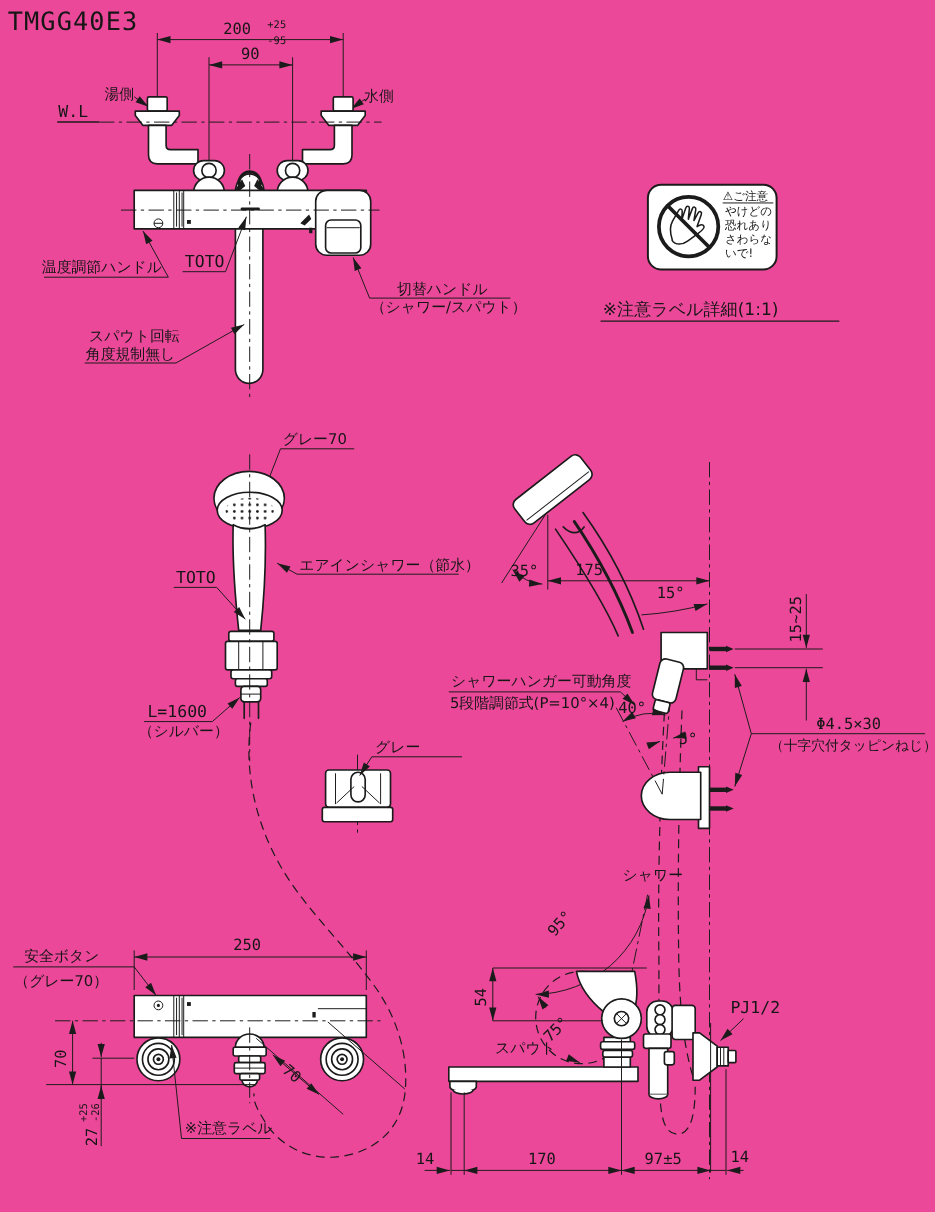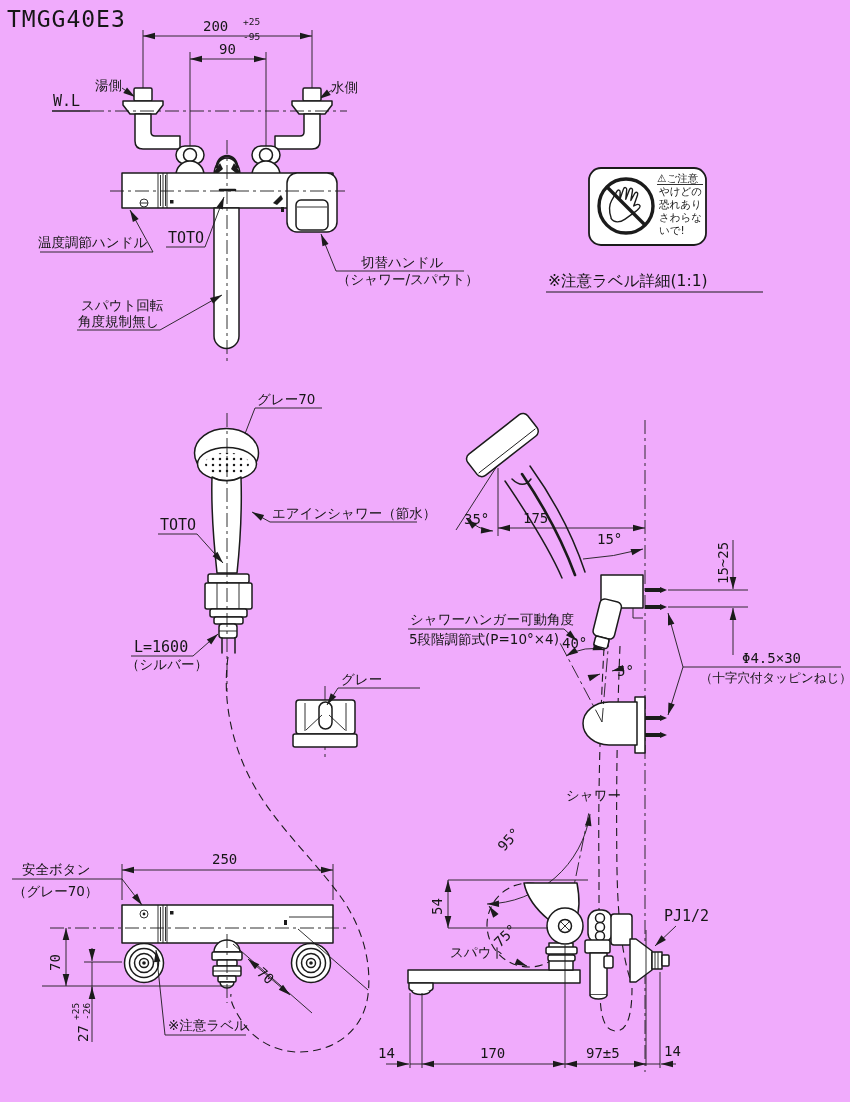--- a/index.html
+++ b/index.html
@@ -1,16 +1,16 @@
 <!DOCTYPE html>
 <html><head>
 <meta charset="utf-8">
 <style>
   html,body{margin:0;padding:0;background:#ffffff;}
-  #stage{width:850px;height:1102px;position:relative;background:#f0abfc;overflow:hidden;}
+  #stage{width:850px;height:1102px;position:relative;background:#ec4899;overflow:hidden;}
   svg{display:block;}
   svg text{user-select:none;fill:#161616;}
   .ln {fill:#ffffff;stroke:#1b1b1b;stroke-width:1.5;stroke-linejoin:round;}
   .lnf{fill:none;stroke:#1b1b1b;stroke-width:1.5;stroke-linejoin:round;stroke-linecap:round;}
   .tk {fill:none;stroke:#1b1b1b;stroke-width:2.6;stroke-linecap:round;}
   .tn {fill:none;stroke:#1b1b1b;stroke-width:0.9;}
   .ch {fill:none;stroke:#1b1b1b;stroke-width:0.9;stroke-dasharray:14 4 3 4;}
   .hd {fill:none;stroke:#1b1b1b;stroke-width:1.1;stroke-dasharray:8 5;}
   .bk {fill:#1b1b1b;stroke:none;}
   .lb {font-family:"DejaVu Sans",sans-serif;font-size:13.5px;}

